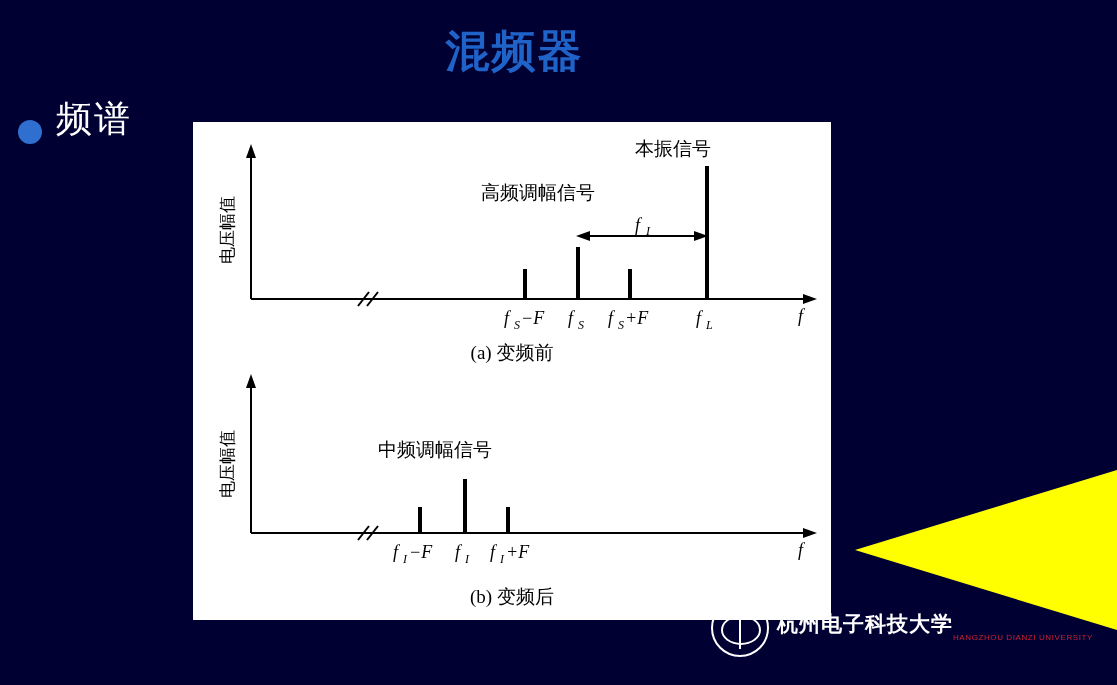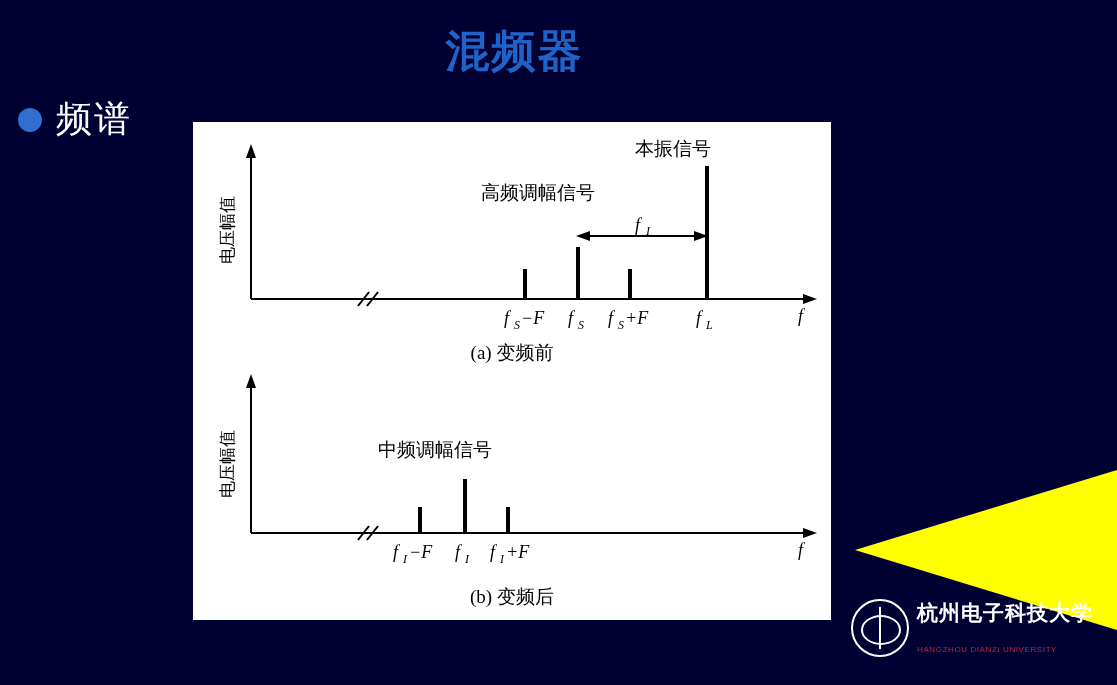--- a/index.html
+++ b/index.html
@@ -28,21 +28,21 @@
     font-weight: bold;
     letter-spacing: 2px;
   }
 
   
   .bullet-row {
     position: absolute;
     top: 95px;
     left: 18px;
     display: flex;
-    align-items: center;
+    align-items: flex-end;
   }
   .bullet-dot {
     width: 24px;
     height: 24px;
     border-radius: 50%;
     background: #2f6fd0;
     margin-right: 14px;
   }
   .bullet-label {
     color: #ffffff;
@@ -95,21 +95,21 @@
     position: absolute;
     left: 8px;
     top: 14px;
     width: 36px;
     height: 26px;
     border: 2px solid #ffffff;
     border-radius: 50%;
   }
   .logo-text {
     display: flex;
-    flex-direction: column;
+    flex-direction: row;
     justify-content: center;
   }
   .logo-cn {
     color: #ffffff;
     font-family: "Liberation Serif", serif;
     font-size: 21px;
     font-weight: bold;
     letter-spacing: 1px;
     line-height: 1.1;
   }

